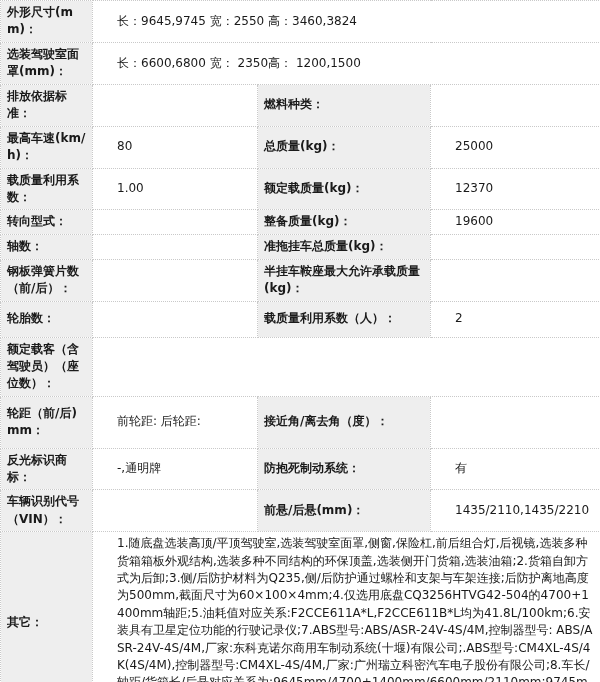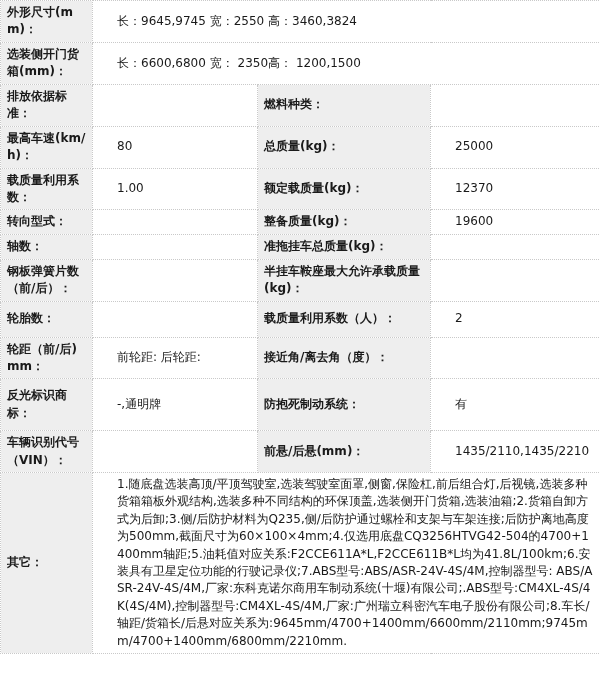--- a/index.html
+++ b/index.html
@@ -66,21 +66,21 @@
         <col style="width:165px">
         <col style="width:173px">
         <col style="width:170px">
     </colgroup>
     <tbody>
       <tr>
         <td class="lbl">外形尺寸(mm)：</td>
         <td class="val" colspan="3">长：9645,9745 宽：2550 高：3460,3824</td>
       </tr>
       <tr>
-        <td class="lbl">选装侧开门货箱(mm)：</td>
+        <td class="lbl">选装驾驶室面罩(mm)：</td>
         <td class="val" colspan="3">长：6600,6800 宽： 2350高： 1200,1500</td>
       </tr>
       <tr>
         <td class="lbl">排放依据标准：</td>
         <td class="val"></td>
         <td class="lbl">燃料种类：</td>
         <td class="val"></td>
       </tr>
       <tr>
         <td class="lbl">最高车速(km/h)：</td>
@@ -112,20 +112,24 @@
         <td class="lbl">半挂车鞍座最大允许承载质量(kg)：</td>
         <td class="val"></td>
       </tr>
       <tr>
         <td class="lbl">轮胎数：</td>
         <td class="val"></td>
         <td class="lbl">载质量利用系数（人）：</td>
         <td class="val">2</td>
       </tr>
       <tr>
+        <td class="lbl">额定载客（含驾驶员）（座位数）：</td>
+        <td class="val" colspan="3"></td>
+      </tr>
+      <tr>
         <td class="lbl">轮距（前/后)mm：</td>
         <td class="val">前轮距: 后轮距:</td>
         <td class="lbl">接近角/离去角（度）：</td>
         <td class="val"></td>
       </tr>
       <tr>
         <td class="lbl">反光标识商标：</td>
         <td class="val">-,通明牌</td>
         <td class="lbl">防抱死制动系统：</td>
         <td class="val">有</td>

